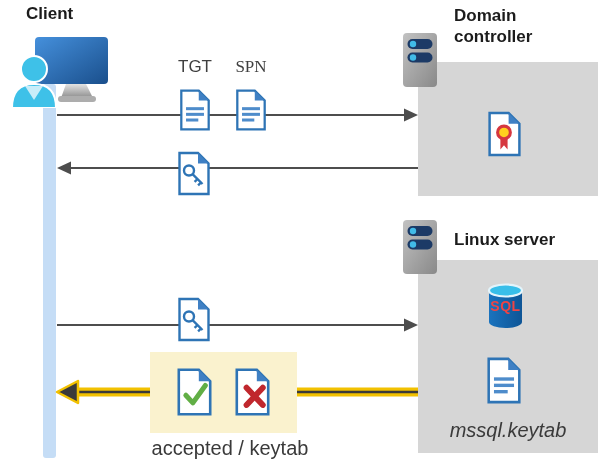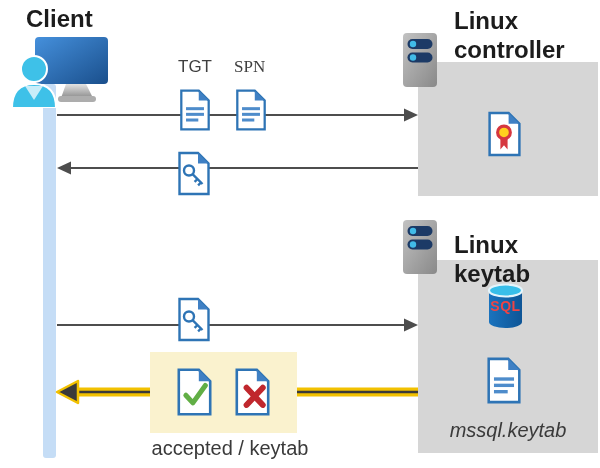--- a/index.html
+++ b/index.html
@@ -5,23 +5,23 @@
   html,body { margin:0; padding:0; background:#fff; }
   .canvas {
     position:relative; width:600px; height:468px; background:#ffffff;
     font-family:"Liberation Sans", sans-serif; overflow:hidden;
   }
   .abs { position:absolute; }
   .gray-box { background:#D6D6D6; }
   .timeline { background:#C5DDF6; border-radius:3px; }
   .hl-box { background:#FAF2CE; }
   .title {
-    font-weight:bold; font-size:24px; color:#1C1C1C; line-height:1.22;
+    font-weight:bold; font-size:17px; color:#1C1C1C; line-height:1.22;
   }
-  .small-label { font-size:17px; color:#3F3F3F; }
+  .small-label { font-size:17px; color:#3F3F3F; text-align:center; }
   .caption { font-size:20px; color:#3A3A3A; text-align:center; }
   .sql-text {
     color:#ef4444; font-weight:bold; font-size:14px; text-align:center;
     letter-spacing:0.5px;
   }
   svg { display:block; }
 </style>
 </head>
 <body>
 
@@ -178,23 +178,23 @@
           <stop offset="1" stop-color="#0E5596"></stop>
       </linearGradient>
     </defs>
     <path d="M2 7.5 V39 A16.5 6 0 0 0 35 39 V7.5 Z" fill="url(#sqlgrad)"></path>
     <ellipse cx="18.5" cy="7.5" rx="16.5" ry="6" fill="#38BEE9" stroke="#E3F4FB" stroke-width="2.2"></ellipse>
   </svg>
   <div class="abs sql-text" style="left:487px; top:298px; width:37px;">SQL</div>
 
   <div class="abs title" style="left:26px; top:4px;">Client</div>
 
-  <div class="abs title" style="left:454px; top:6px; width:120px;">Linux controller</div>
-
-  <div class="abs title" style="left:454px; top:230px; width:145px;">Linux keytab</div>
+  <div class="abs title" style="left:454px; top:6px; width:120px;">Domain controller</div>
+
+  <div class="abs title" style="left:454px; top:230px; width:145px;">Linux server</div>
 
   <div class="abs small-label" style="left:178px; top:57px; width:34px;">TGT</div>
 
   <div class="abs small-label" style="left:234px; top:57px; width:34px;font-family:Liberation Serif, serif;">SPN</div>
 
   <div class="abs caption" style="left:418px; top:419px; width:180px;font-style:italic;">mssql.keytab</div>
 
   <div class="abs caption" style="left:130px; top:437px; width:200px;">accepted / keytab</div>
 
 </div>

